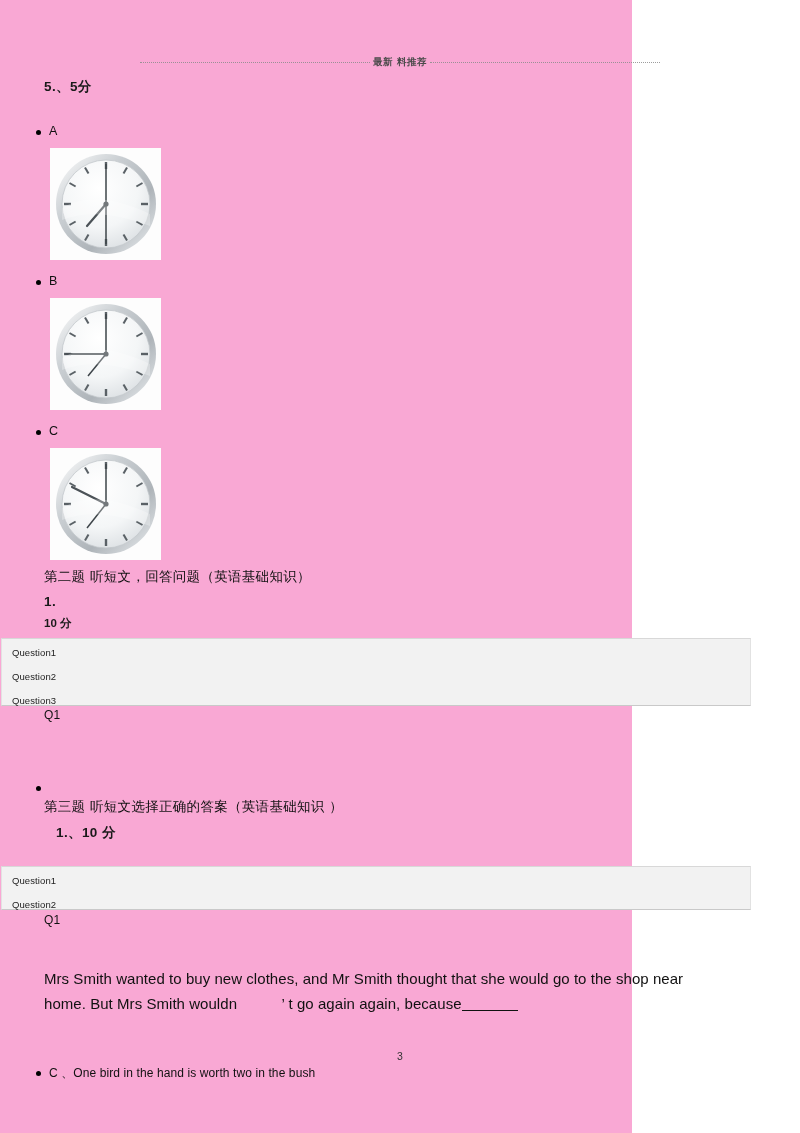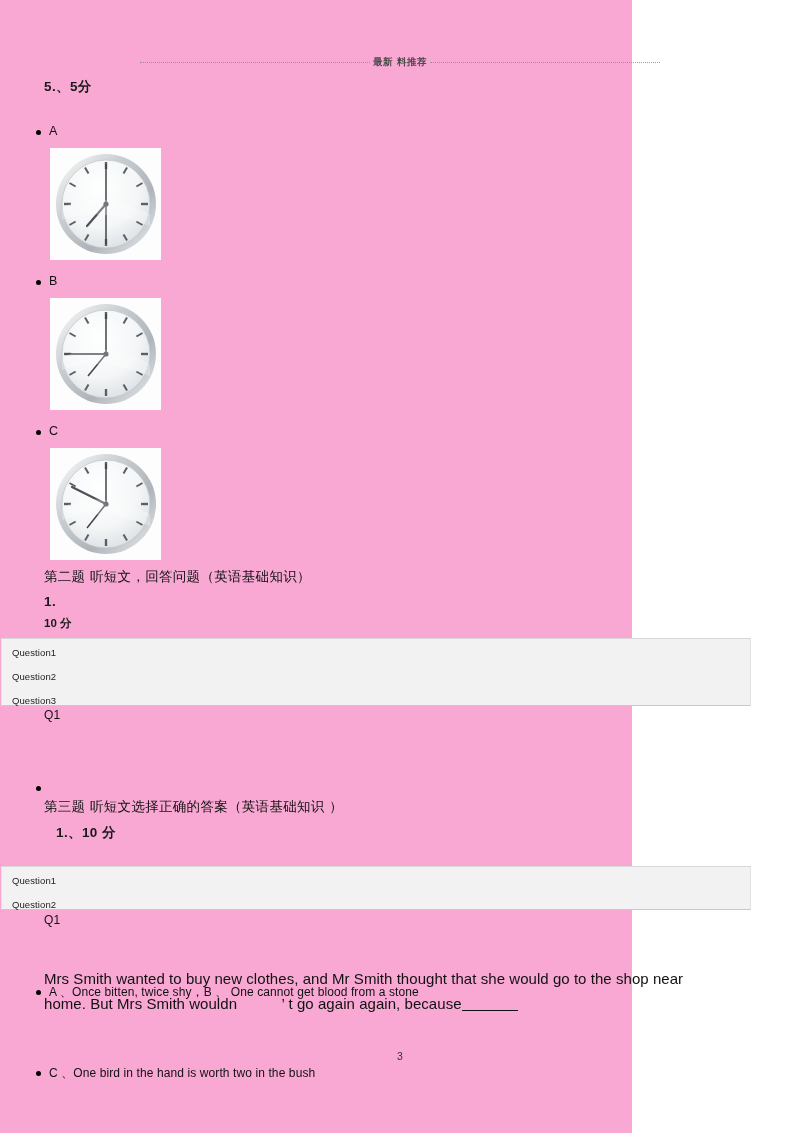--- a/index.html
+++ b/index.html
@@ -346,24 +346,20 @@
   <div class="q-tag" style="left:44px; top:913px;">Q1</div>
 
   <div class="q-prompt" style="left:44px; top:934px; width:720px;margin-top:32px;">
     <span>Mrs Smith wanted to buy new clothes, and Mr Smith thought that she would go to the shop near</span>
     <br>
     <span>home. But Mrs Smith wouldn</span>
     <span class="gap"></span>
     <span>’ t go again again, because</span><span class="blank"></span>
   </div>
 
-  <div class="bullet-row" style="left:36px; top:984px;">
-    <span class="bullet-dot"></span>
-    <span class="bullet-text">A 、Once  bitten,  twice  shy，B 、 One cannot  get blood  from  a stone</span>
-  </div>
   <div class="bullet-row" style="left:36px; top:1065px;">
     <span class="bullet-dot"></span>
     <span class="bullet-text">C 、One  bird in the hand   is worth   two in the bush</span>
   </div>
 
   <div class="page-number">3</div>
 
 </div>
 
 </body></html>

